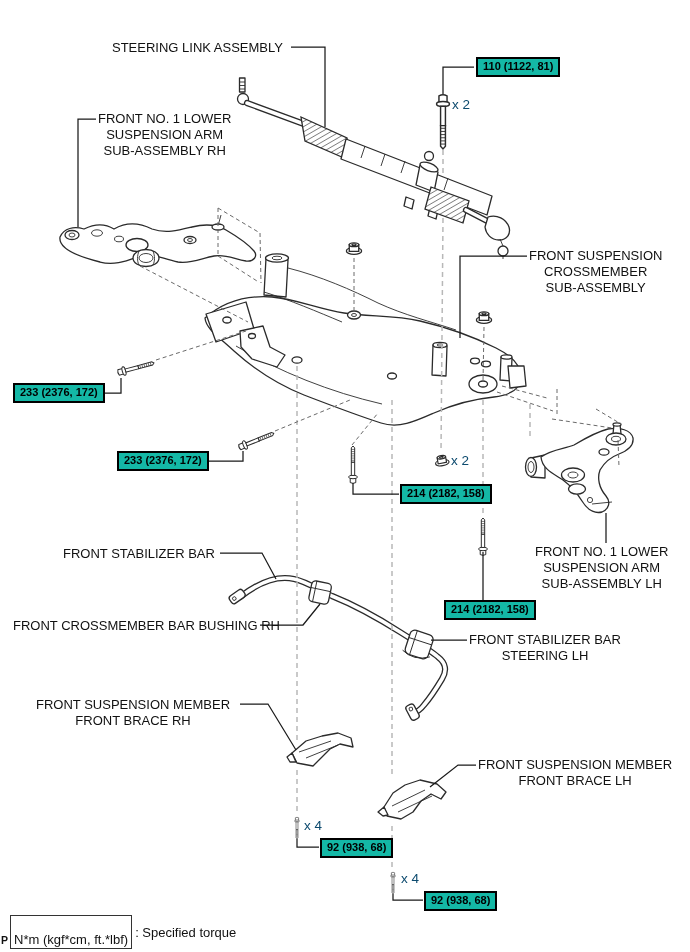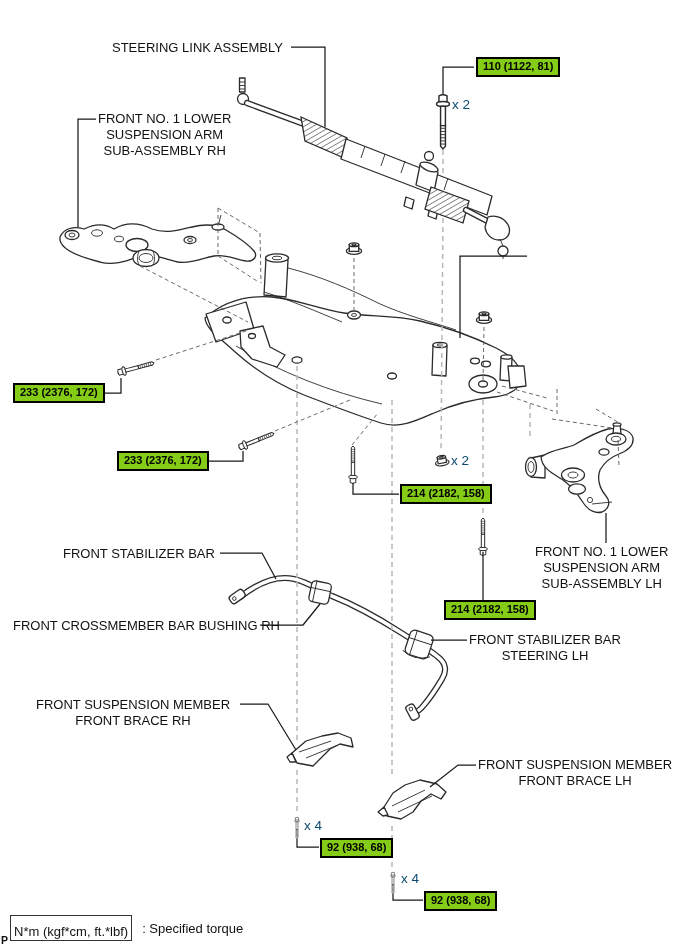--- a/index.html
+++ b/index.html
@@ -7,27 +7,27 @@
   .stage { position:relative; width:690px; height:952px; background:#fff; overflow:hidden;text-align:center; }
   svg.art { position:absolute; left:0; top:0; }
   .part { fill:#fff; stroke:#2b2b2b; stroke-width:1.3; stroke-linejoin:round; }
   .thin { fill:none; stroke:#2b2b2b; stroke-width:0.9; stroke-linejoin:round; }
   .tube-o { fill:none; stroke:#2b2b2b; stroke-width:6.2; stroke-linecap:round; }
   .tube-i { fill:none; stroke:#ffffff; stroke-width:3.6; stroke-linecap:round; }
   .leader { fill:none; stroke:#1a1a1a; stroke-width:1.25; }
   .gdash { fill:none; stroke:#b8b8b8; stroke-width:1.5; stroke-dasharray:5 4; }
   .ddash { fill:none; stroke:#6a6a6a; stroke-width:1; stroke-dasharray:4 3; }
   .lbl { position:absolute; font-size:13px; line-height:16px; color:#111; white-space:nowrap; }
-  .tbox { position:absolute; border:2px solid #000; background:#84cc16; color:#000;
+  .tbox { position:absolute; border:2px solid #000; background:#14b8a6; color:#000;
           font-weight:bold; font-size:11px; line-height:13px; padding:1px 5px 2px;
           white-space:nowrap; }
   .qty { position:absolute; font-size:13.5px; color:#0c4a6e; white-space:nowrap; }
   .footer { position:absolute; left:10px; top:915px; font-size:13px; color:#111;
             display:flex; align-items:center; white-space:nowrap; }
-  .unit-box { display:inline-block; border:1.5px solid #333; padding:8px 3px 1px 3px; margin-right:10px; }
+  .unit-box { display:inline-block; border:1.5px solid #333; padding:16px 3px 1px 3px; margin-right:3px; }
   .pmark { position:absolute; left:1px; top:934px; font-size:10.5px; color:#111; font-weight:bold; }
 </style>
 </head>
 <body>
 
 <div class="stage">
 
 <svg class="art" width="690" height="952" viewBox="0 0 690 952">
   <defs>
     <pattern id="hatch" width="4.5" height="4.5" patternUnits="userSpaceOnUse" patternTransform="rotate(60)">
@@ -223,20 +223,25 @@
   <div class="lbl" style="left:112px; top:40px;">
     <div>STEERING LINK ASSEMBLY</div>
   </div>
 
   <div class="lbl" style="left:98px; top:111px;">
     <div>FRONT NO. 1 LOWER</div>
     <div>SUSPENSION ARM</div>
     <div>SUB-ASSEMBLY RH</div>
   </div>
 
+  <div class="lbl" style="left:529px; top:248px;">
+    <div>FRONT SUSPENSION</div>
+    <div>CROSSMEMBER</div>
+    <div>SUB-ASSEMBLY</div>
+  </div>
 
   <div class="lbl" style="left:63px; top:546px;">
     <div>FRONT STABILIZER BAR</div>
   </div>
 
   <div class="lbl" style="left:13px; top:618px;">
     <div>FRONT CROSSMEMBER BAR BUSHING RH</div>
   </div>
 
   <div class="lbl" style="left:469px; top:632px;">

